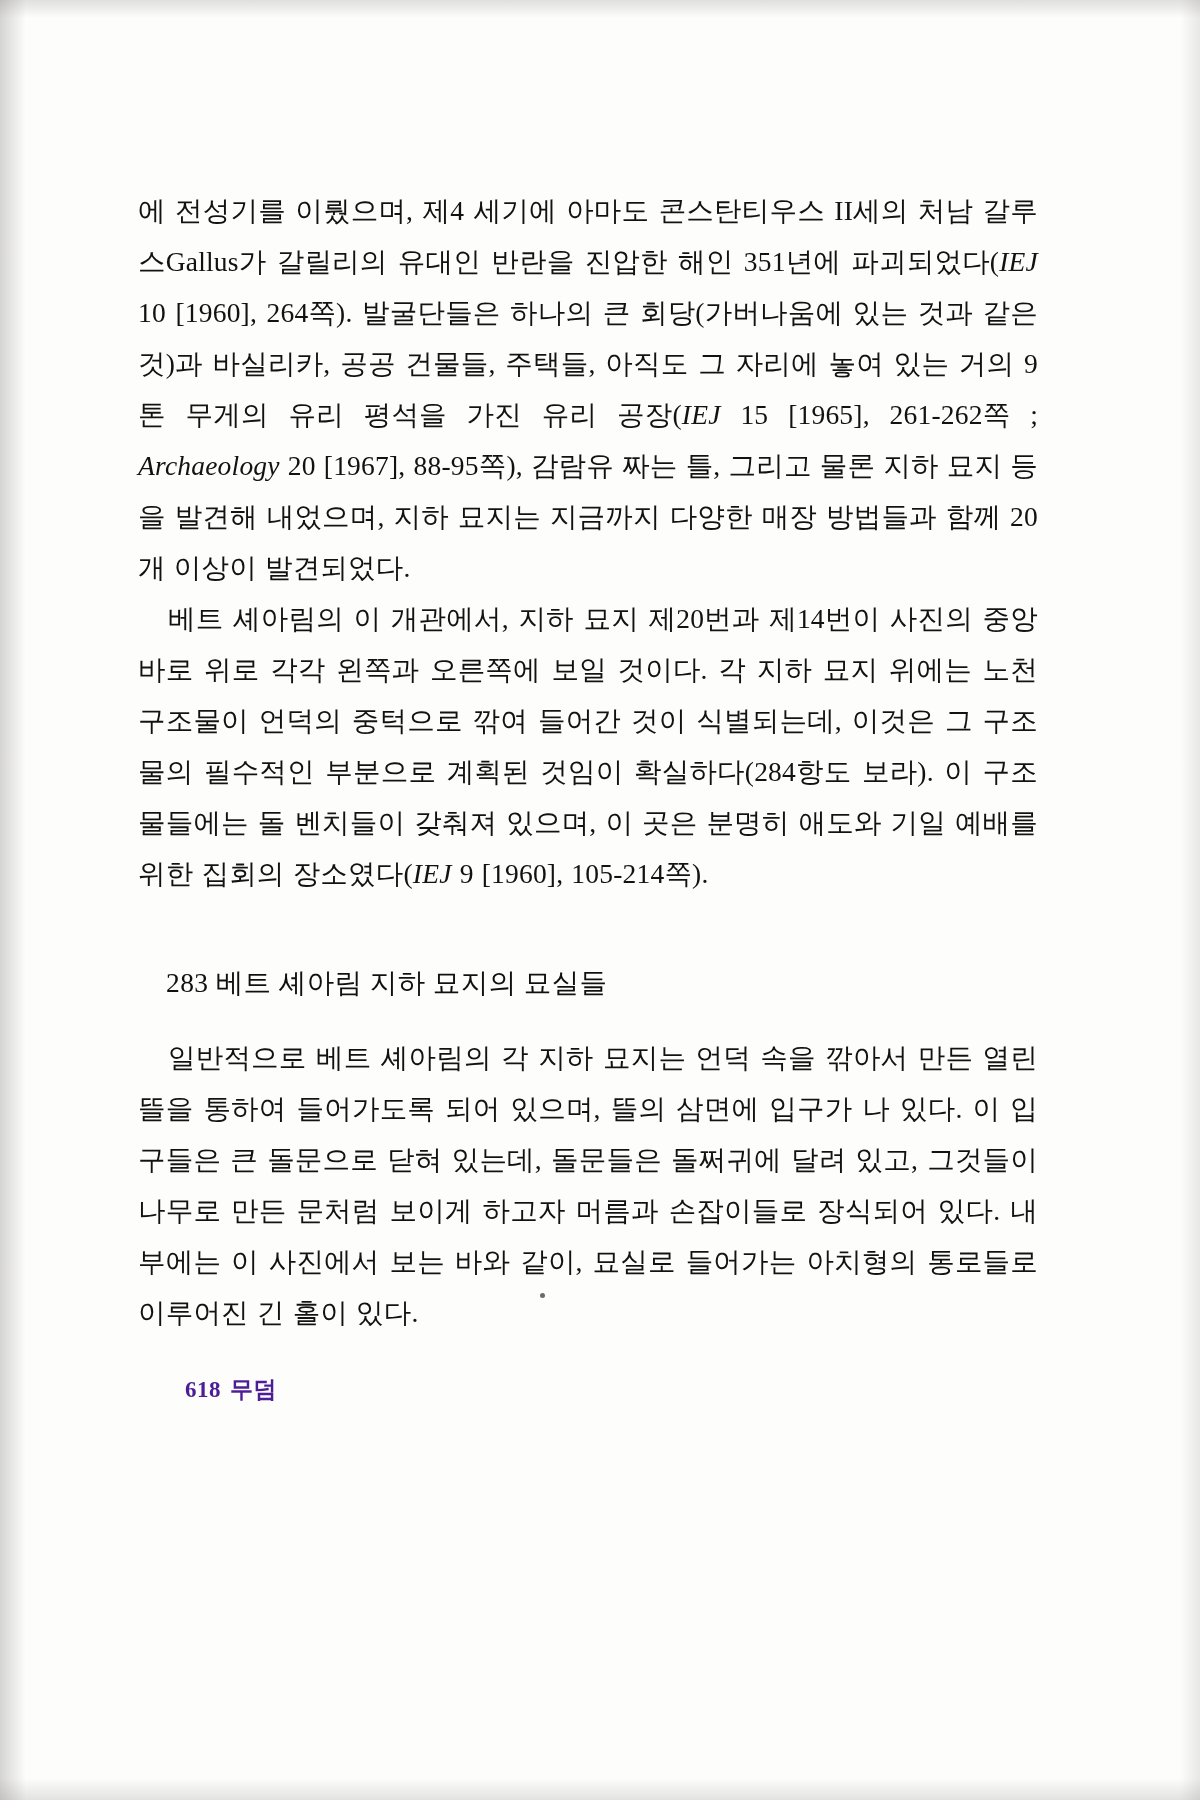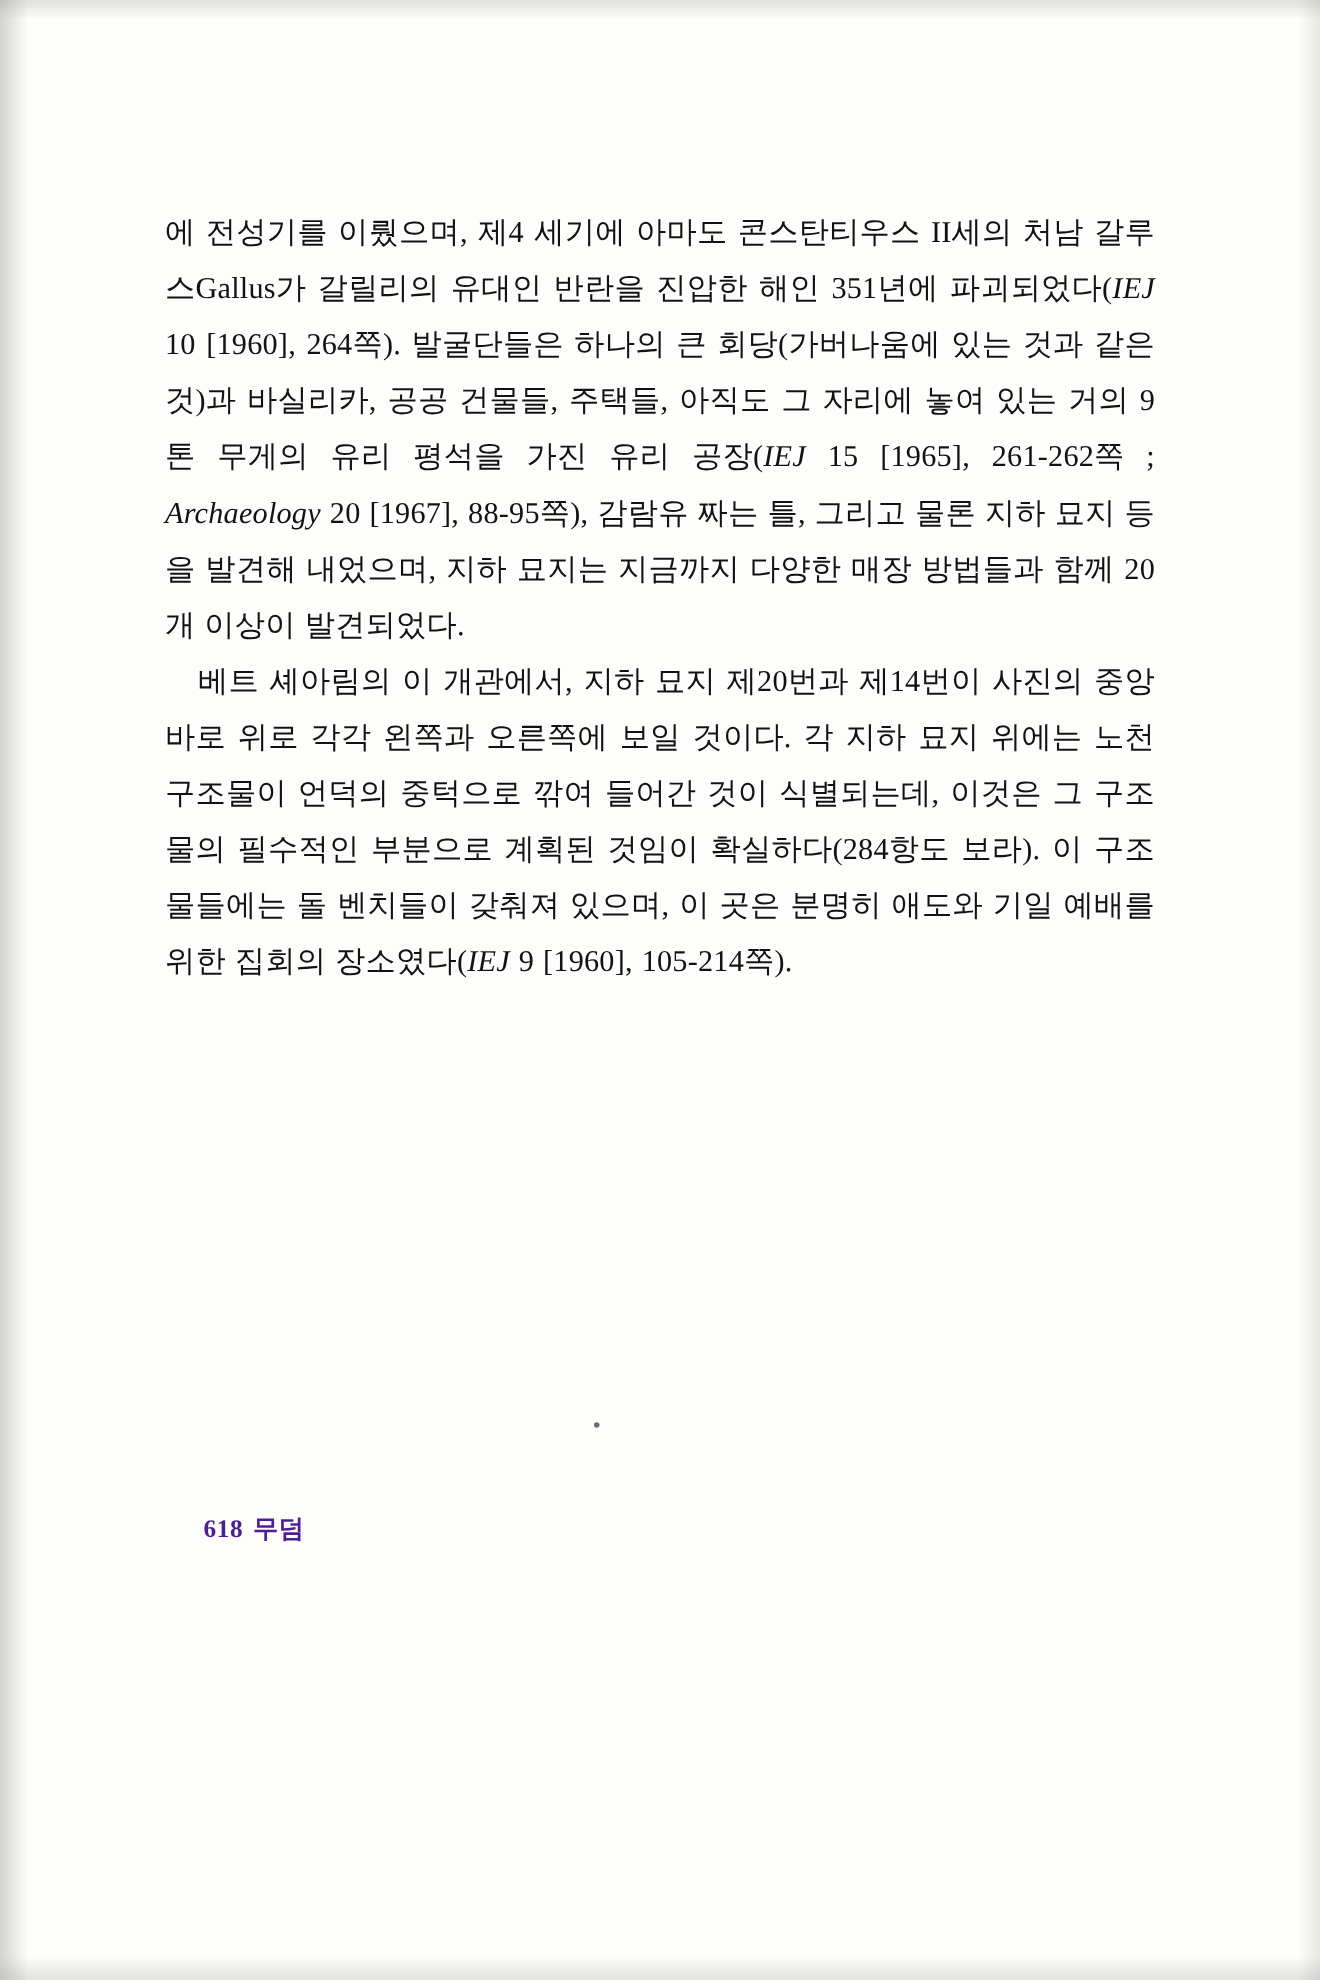--- a/index.html
+++ b/index.html
@@ -17,21 +17,21 @@
   .page {
     position: relative;
     width: 1200px;
     height: 1800px;
     box-sizing: border-box;
     background: #fdfdfc;
     overflow: hidden;
   }
   .content {
     position: absolute;
-    left: 150px;
+    left: 138px;
     top: 185px;
     width: 900px;
   }
   p.body-par {
     margin: 0;
     font-size: 27.5px;
     line-height: 51px;
     text-align: justify;
     text-justify: inter-character;
     letter-spacing: 0.2px;
@@ -137,23 +137,25 @@
   <div class="edge-shadow-bottom"></div>
 
   <div class="content">
 
     <p class="body-par" id="para-1"><span>에 전성기를 이뤘으며, 제4 세기에 아마도 콘스탄티우스 II세의 처남 갈루스</span><span>Gallus</span><span>가 갈릴리의 유대인 반란을 진압한 해인 351년에 파괴되었다(</span><span class="it">IEJ</span><span> 10 [1960], 264쪽). 발굴단들은 하나의 큰 회당(가버나움에 있는 것과 같은 것)과 바실리카, 공공 건물들, 주택들, 아직도 그 자리에 놓여 있는 거의 9톤 무게의 유리 평석을 가진 유리 공장(</span><span class="it">IEJ</span><span> 15 [1965], 261-262쪽 ; </span><span class="it">Archaeology</span><span> 20 [1967], 88-95쪽), 감람유 짜는 틀, 그리고 물론 지하 묘지 등을 발견해 내었으며, 지하 묘지는 지금까지 다양한 매장 방법들과 함께 20개 이상이 발견되었다.</span></p>
 
     <p class="body-par indent" id="para-2"><span>베트 셰아림의 이 개관에서, 지하 묘지 제20번과 제14번이 사진의 중앙 바로 위로 각각 왼쪽과 오른쪽에 보일 것이다. 각 지하 묘지 위에는 노천 구조물이 언덕의 중턱으로 깎여 들어간 것이 식별되는데, 이것은 그 구조물의 필수적인 부분으로 계획된 것임이 확실하다(284항도 보라). 이 구조물들에는 돌 벤치들이 갖춰져 있으며, 이 곳은 분명히 애도와 기일 예배를 위한 집회의 장소였다(</span><span class="it">IEJ</span><span> 9 [1960], 105-214쪽).</span></p>
 
     <div class="gap-before-head"></div>
 
+    <h2 class="section-head">283  베트 셰아림 지하 묘지의 묘실들</h2>
 
     <div class="gap-after-head"></div>
 
+    <p class="body-par indent" id="para-3"><span>일반적으로 베트 셰아림의 각 지하 묘지는 언덕 속을 깎아서 만든 열린 뜰을 통하여 들어가도록 되어 있으며, 뜰의 삼면에 입구가 나 있다. 이 입구들은 큰 돌문으로 닫혀 있는데, 돌문들은 돌쩌귀에 달려 있고, 그것들이 나무로 만든 문처럼 보이게 하고자 머름과 손잡이들로 장식되어 있다. 내부에는 이 사진에서 보는 바와 같이, 묘실로 들어가는 아치형의 통로들로 이루어진 긴 홀이 있다.</span></p>
 
   </div>
 
   <div class="mid-dot"></div>
 
   <div class="footer">
     <span class="folio-num">618</span><span class="folio-label">무덤</span>
   </div>
 
 </div>

